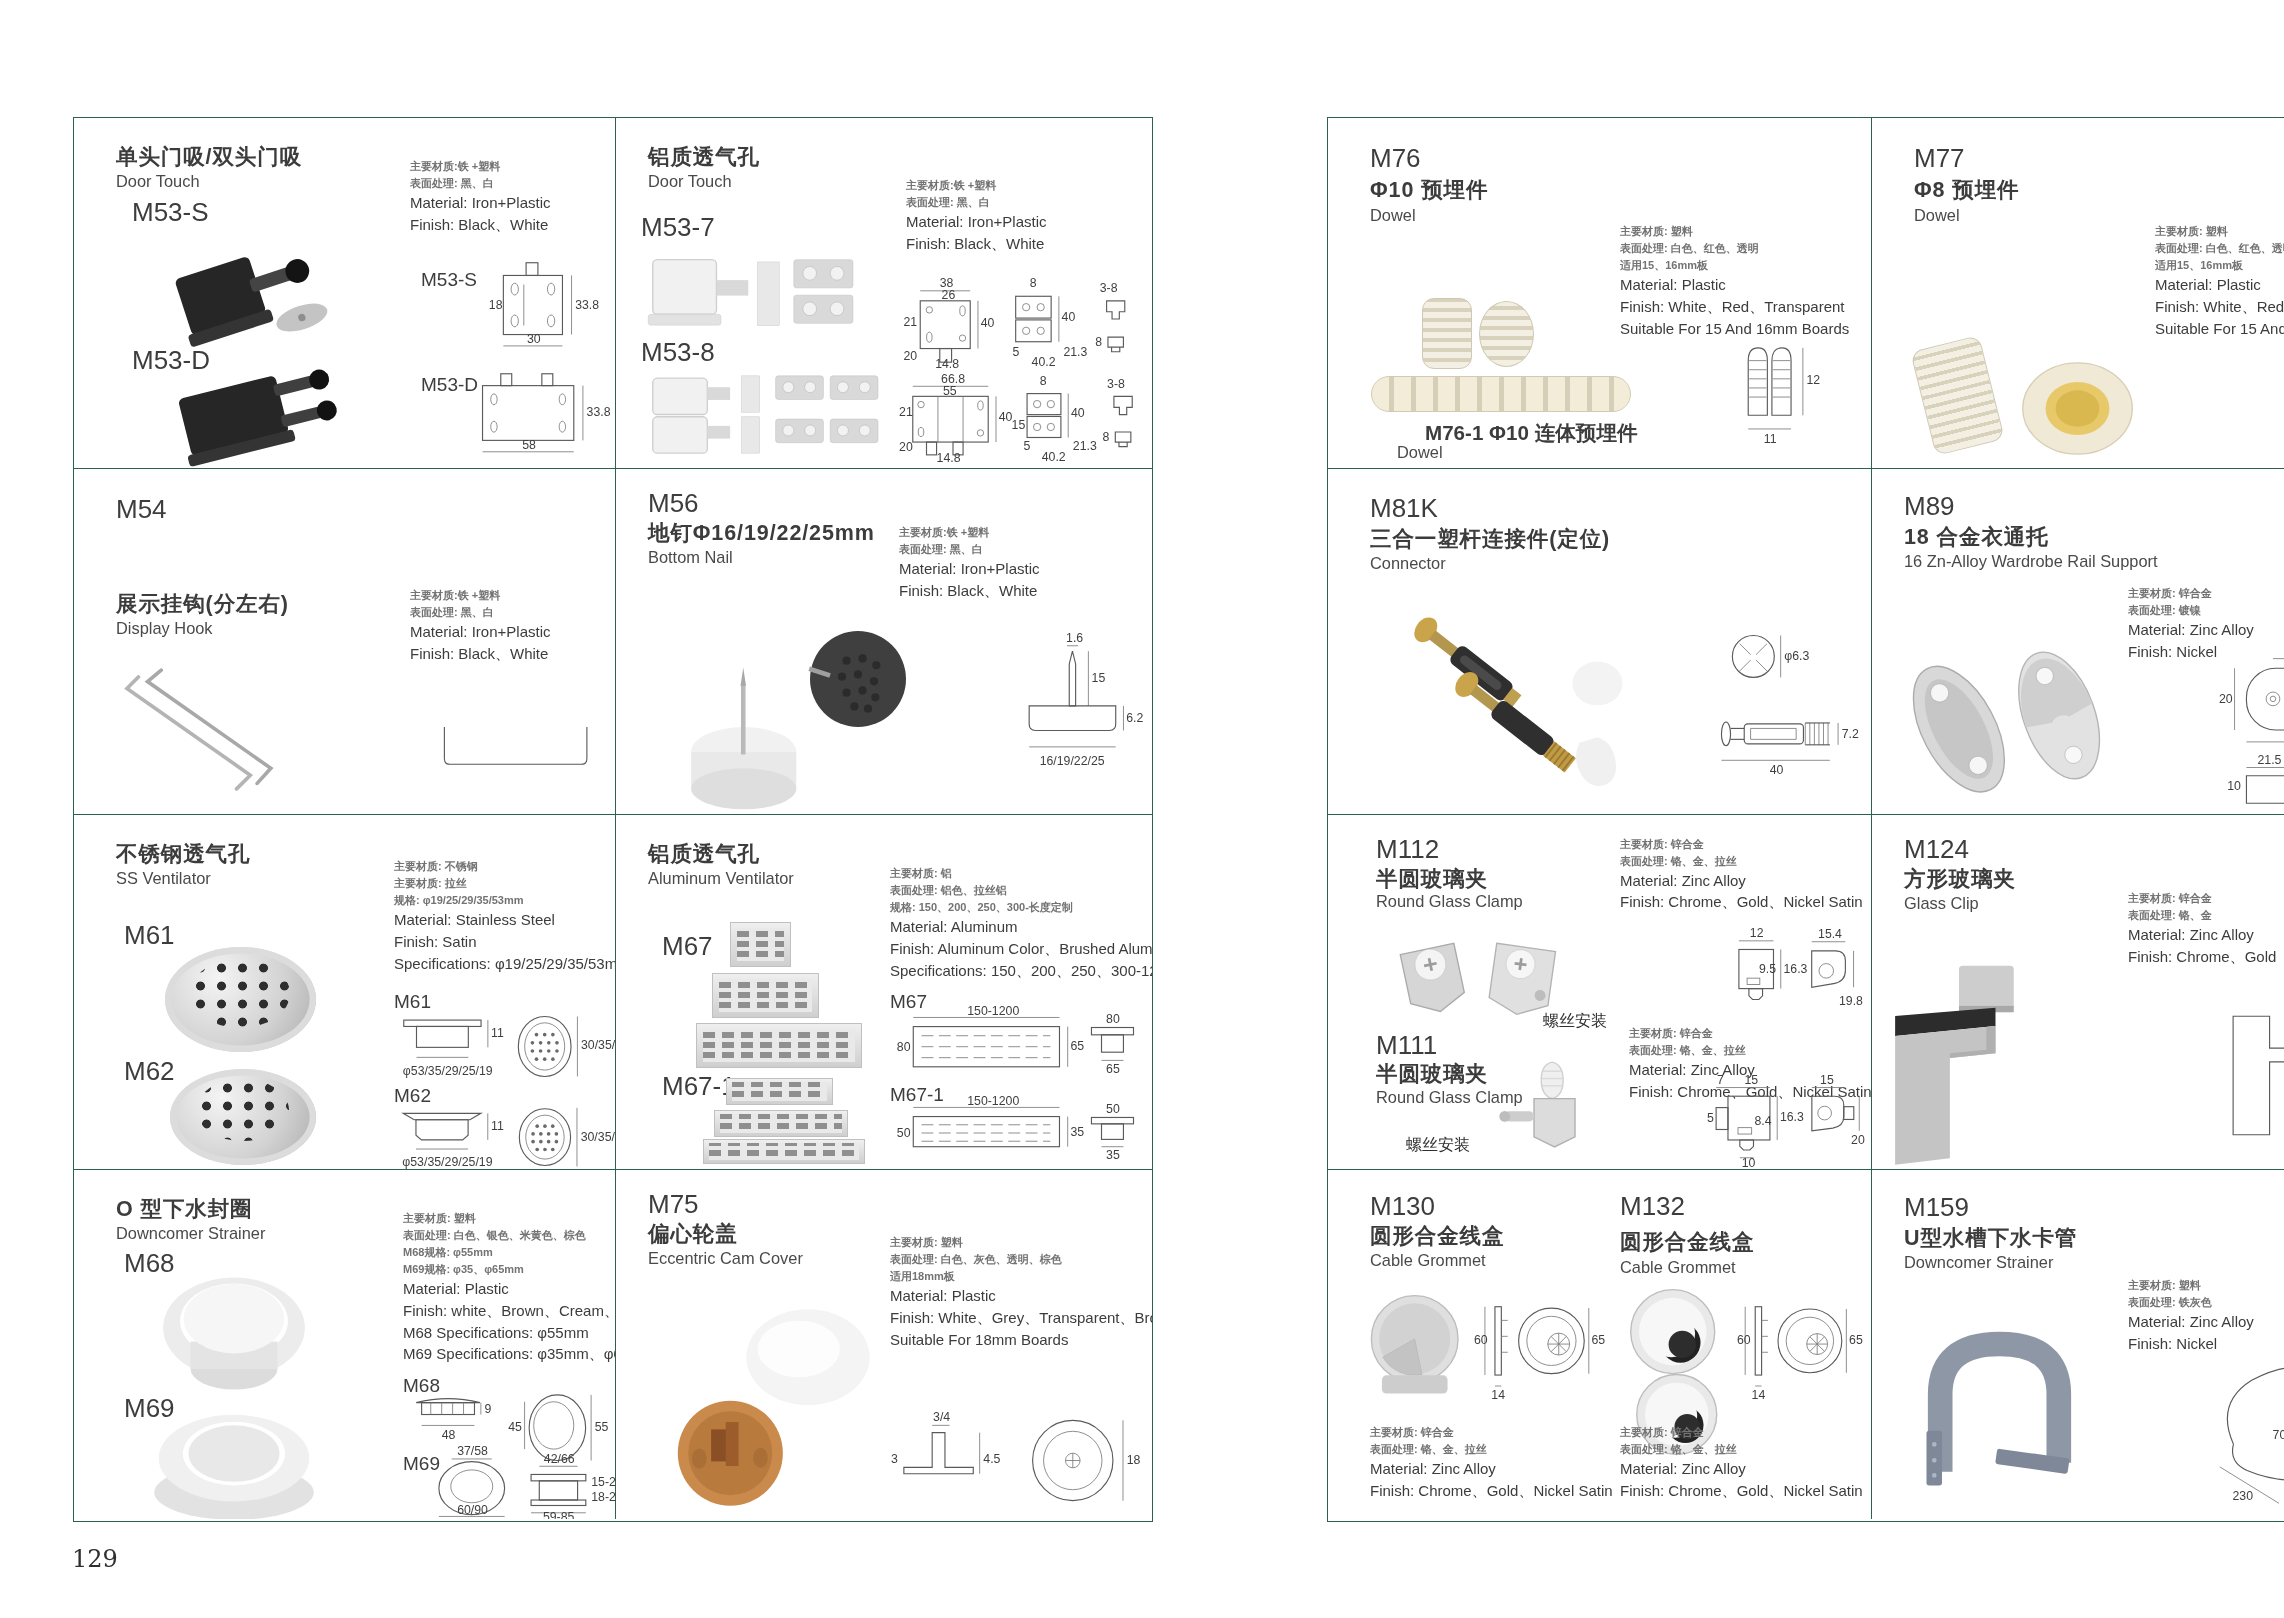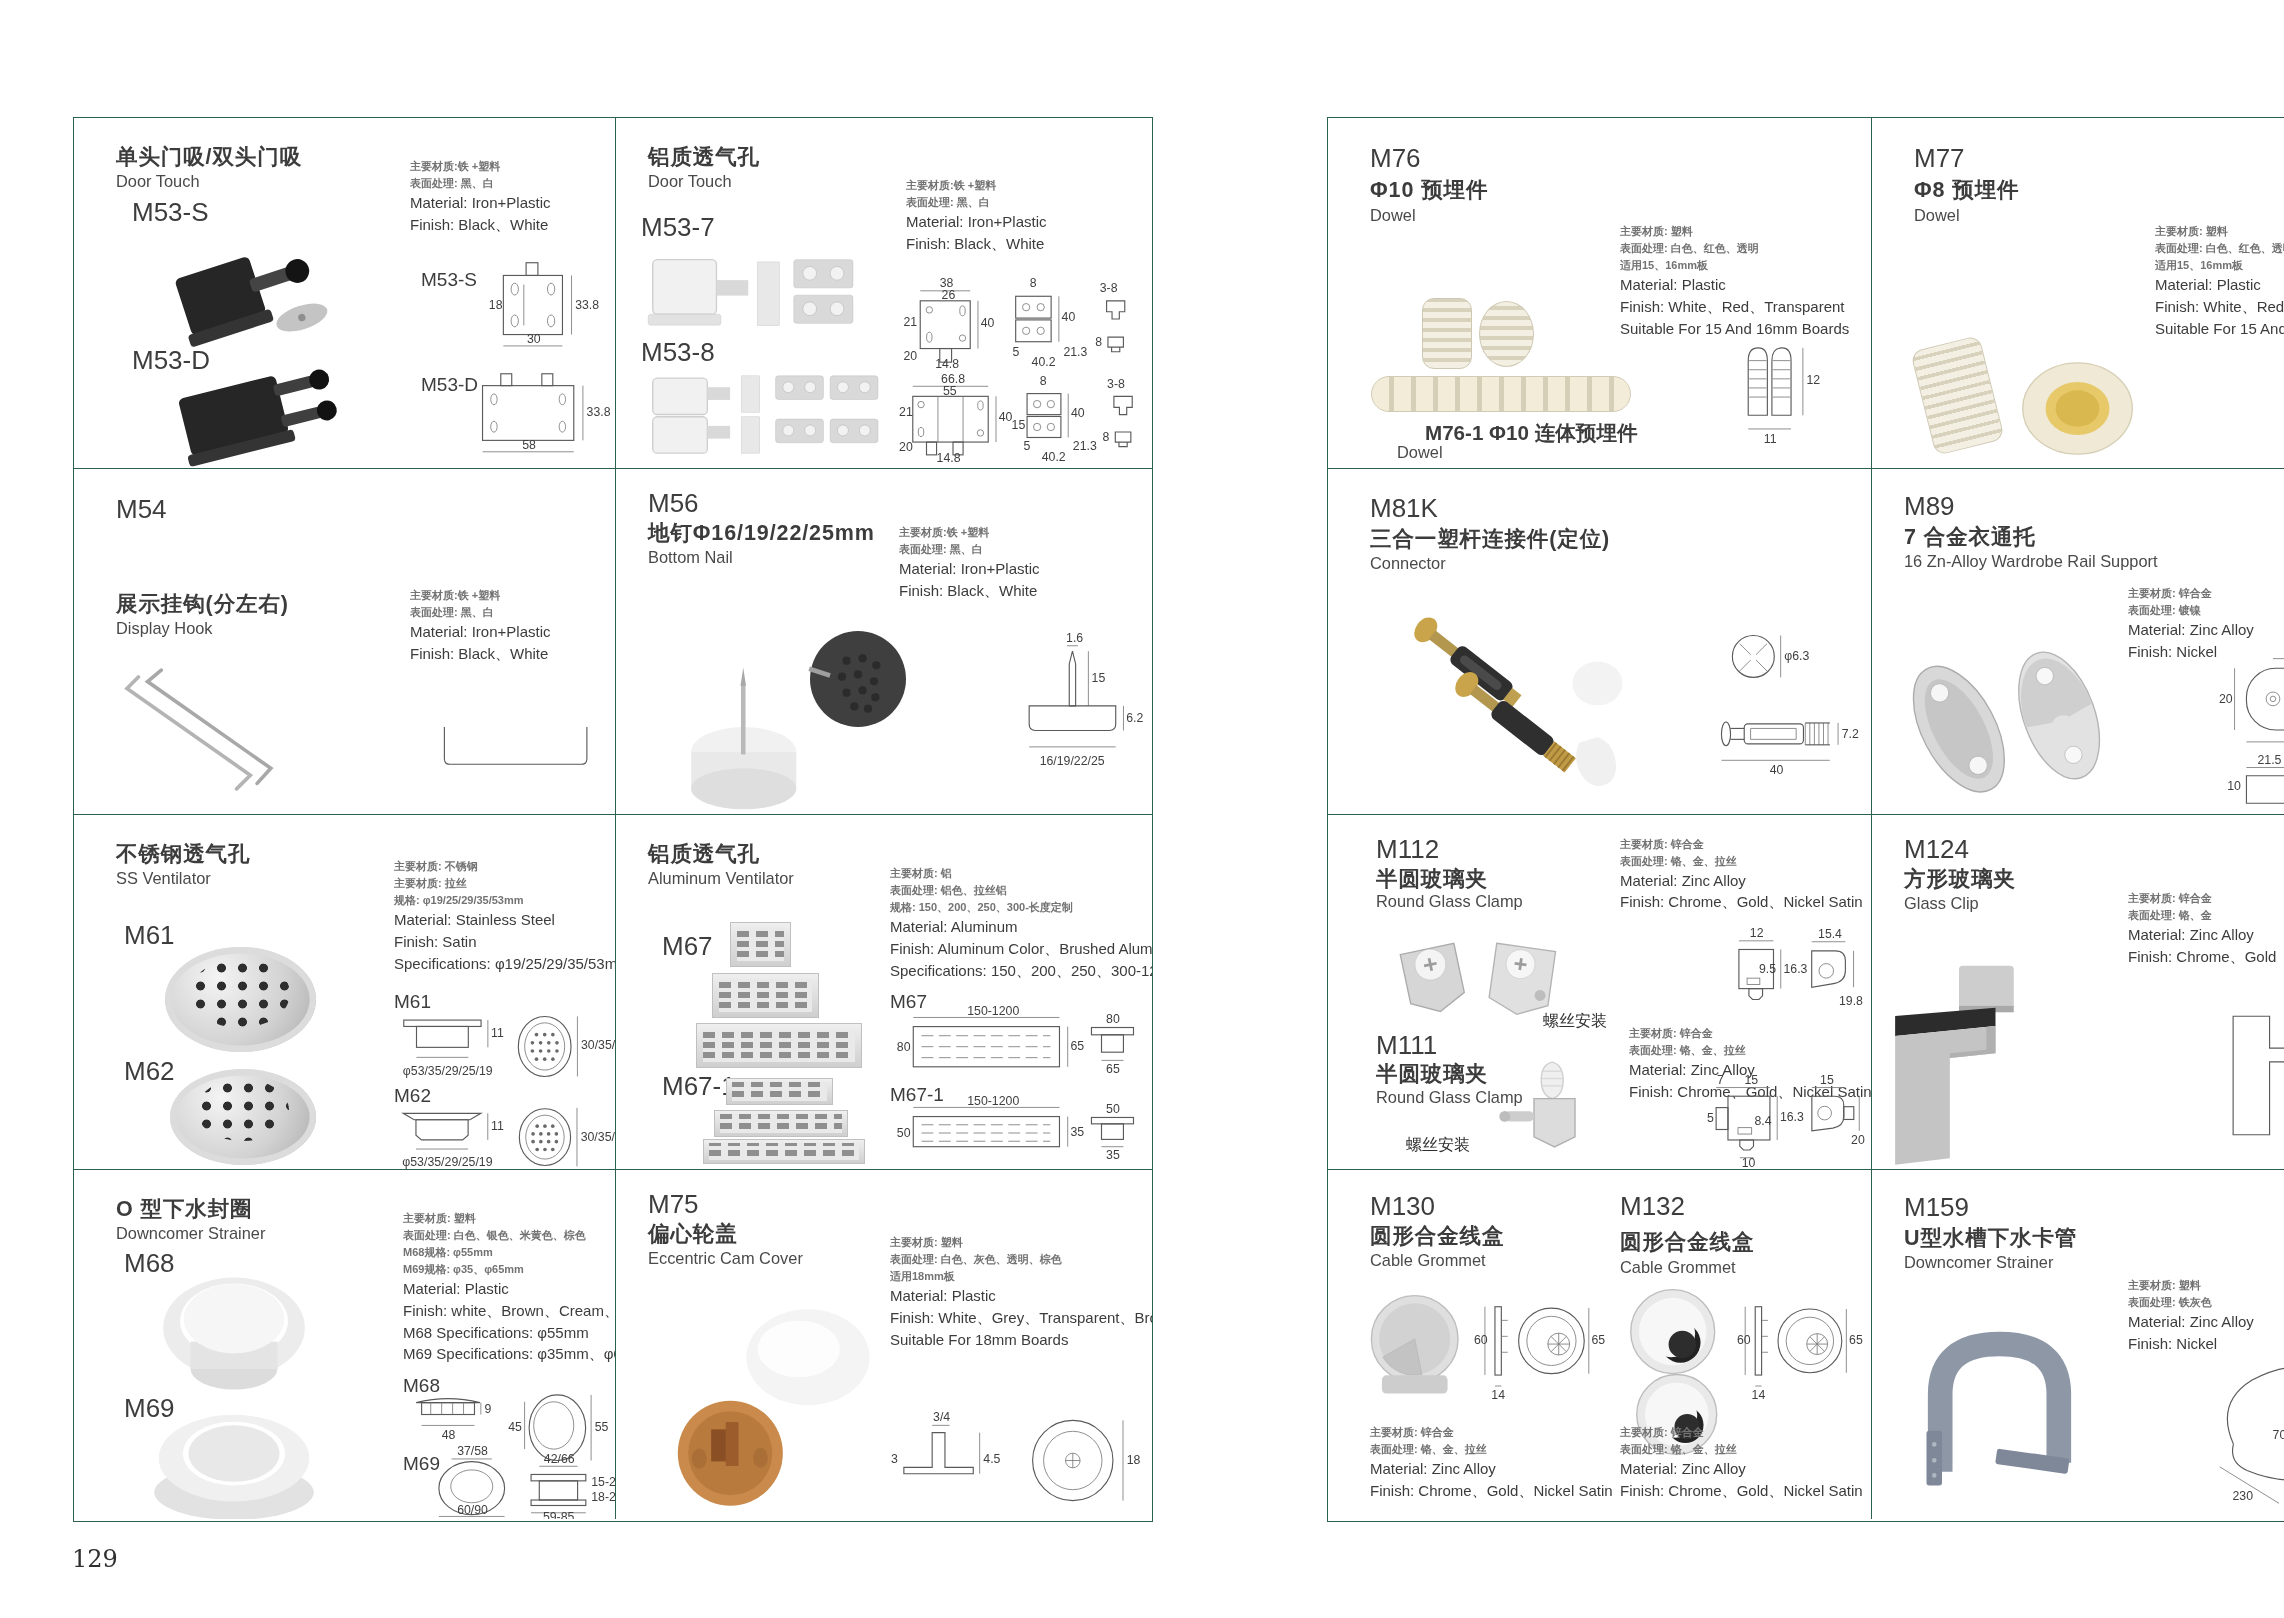--- a/index.html
+++ b/index.html
@@ -678,21 +678,21 @@
         <line class="ln" x1="204" y1="274" x2="258" y2="274"></line>
       <line class="thin" x1="276" y1="226" x2="276" y2="274"></line>
       <text x="284" y="258">7.2</text>
       <line class="thin" x1="20" y1="308" x2="258" y2="308"></line>
       <text x="126" y="338">40</text>
     </svg>
   </div>
 
   <div class="cell lastcol">
     <div class="abs model" style="left:32px;top:22px">M89</div>
-    <div class="abs title-cn" style="left:32px;top:53px">7 合金衣通托</div>
+    <div class="abs title-cn" style="left:32px;top:53px">18 合金衣通托</div>
     <div class="abs title-en" style="left:32px;top:83px">16 Zn-Alloy Wardrobe Rail Support</div>
     <div class="abs specs" style="left:256px;top:116px">
       <div class="cn">主要材质: 锌合金</div>
       <div class="cn">表面处理: 镀镍</div>
       <div class="en">Material: Zinc Alloy</div>
       <div class="en">Finish: Nickel</div>
     </div>
     <svg class="abs" style="left:18px;top:169px" width="238" height="164" viewBox="0 0 520 360">
       <g transform="rotate(-28 150 200)">
         <ellipse cx="150" cy="200" rx="80" ry="150" fill="#d8d8d8" stroke="#ababab" stroke-width="3"></ellipse>

